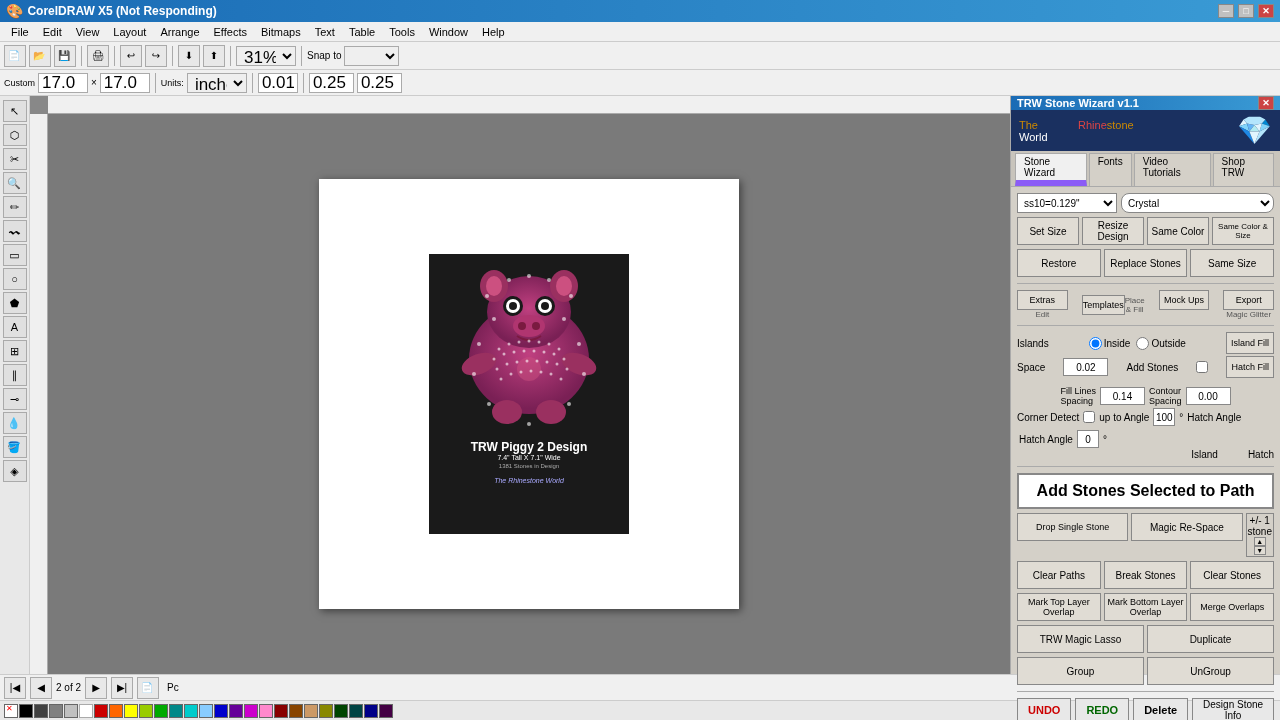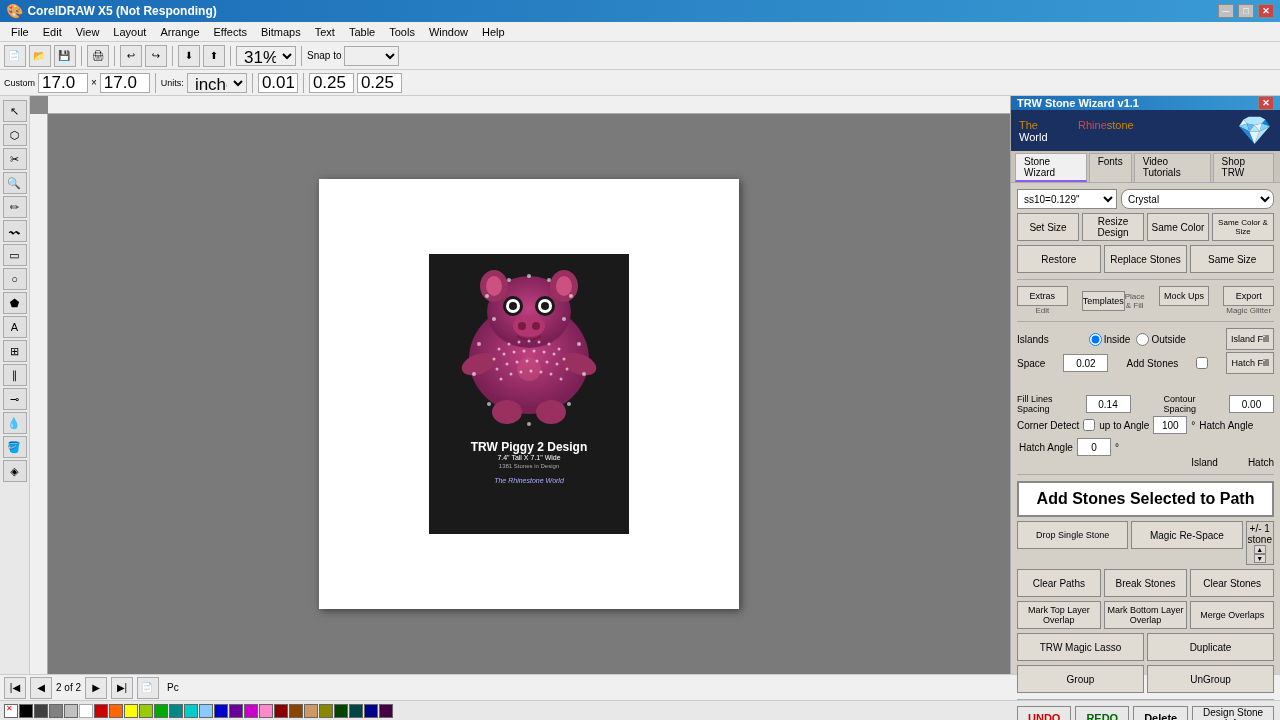--- a/index.html
+++ b/index.html
@@ -139,42 +139,42 @@
     }
     #wizard-tabs {
       display: flex; background: #c8c4bc; border-bottom: 1px solid #aaa;
       padding: 2px 4px 0;
     }
     .w-tab {
       padding: 2px 8px; font-size: 10px; cursor: pointer;
       border: 1px solid #aaa; border-bottom: none; background: #d4d0c8;
       margin-right: 2px;
     }
-    .w-tab.active { background: #f0f0f0; border-bottom: 2px solid #8b5cf6; }
+    .w-tab.active { background: #f0f0f0; border-bottom: 6px solid #8b5cf6; }
 
     #wizard-body { padding: 6px; display: flex; flex-direction: column; gap: 4px; flex: 1; }
 
     .w-row { display: flex; align-items: center; gap: 4px; }
     .w-select {
       height: 20px; border: 1px solid #888; font-size: 10px;
       background: white; padding: 0 2px;
     }
     .w-btn {
       height: 22px; background: #e0dcd4; border: 1px solid #888;
       font-size: 10px; cursor: pointer; padding: 0 6px;
       display: flex; align-items: center; justify-content: center;
     }
 
     .w-label { font-size: 10px; white-space: nowrap; }
     .w-input {
       height: 18px; width: 45px; border: 1px solid #888;
       font-size: 10px; text-align: center; background: white;
     }
     .w-input-sm {
-      height: 18px; width: 34px; border: 1px solid #888;
+      height: 18px; width: 22px; border: 1px solid #888;
       font-size: 10px; text-align: center; background: white;
     }
 
     .section-divider { height: 1px; background: #aaa; margin: 2px 0; }
 
     .btn-large {
       height: 36px; background: white; border: 2px solid #888;
       font-size: 16px; font-weight: bold; cursor: pointer;
       display: flex; align-items: center; justify-content: center;
       width: 100%;
@@ -521,21 +521,21 @@
         </div>
 
         <div class="w-row" style="justify-content:space-between; margin-top:2px;">
           <span class="w-label">Space</span>
           <input class="w-input" value="0.02" style="">
           <span class="w-label">Add Stones</span>
           <input type="checkbox" class="w-checkbox" style="">
           <button class="w-btn" style="font-size:9px; padding:0 4px;">Hatch Fill</button>
         </div>
 
-        <div class="w-row" style="margin-top:20px; justify-content:space-between;">
+        <div class="w-row" style="margin-top:8px; justify-content:center;">
           <span class="w-label" style="font-size:9px;">Fill Lines<br>Spacing</span>
           <input class="w-input" value="0.14" style="">
           <span class="w-label" style="font-size:9px;">Contour<br>Spacing</span>
           <input class="w-input" value="0.00" style="">
         </div>
 
         <div class="w-row" style="margin-top:2px; flex-wrap:wrap;">
           <span class="w-label">Corner Detect</span>
           <input type="checkbox" class="w-checkbox" style="">
           <span class="w-label">up to Angle</span>

